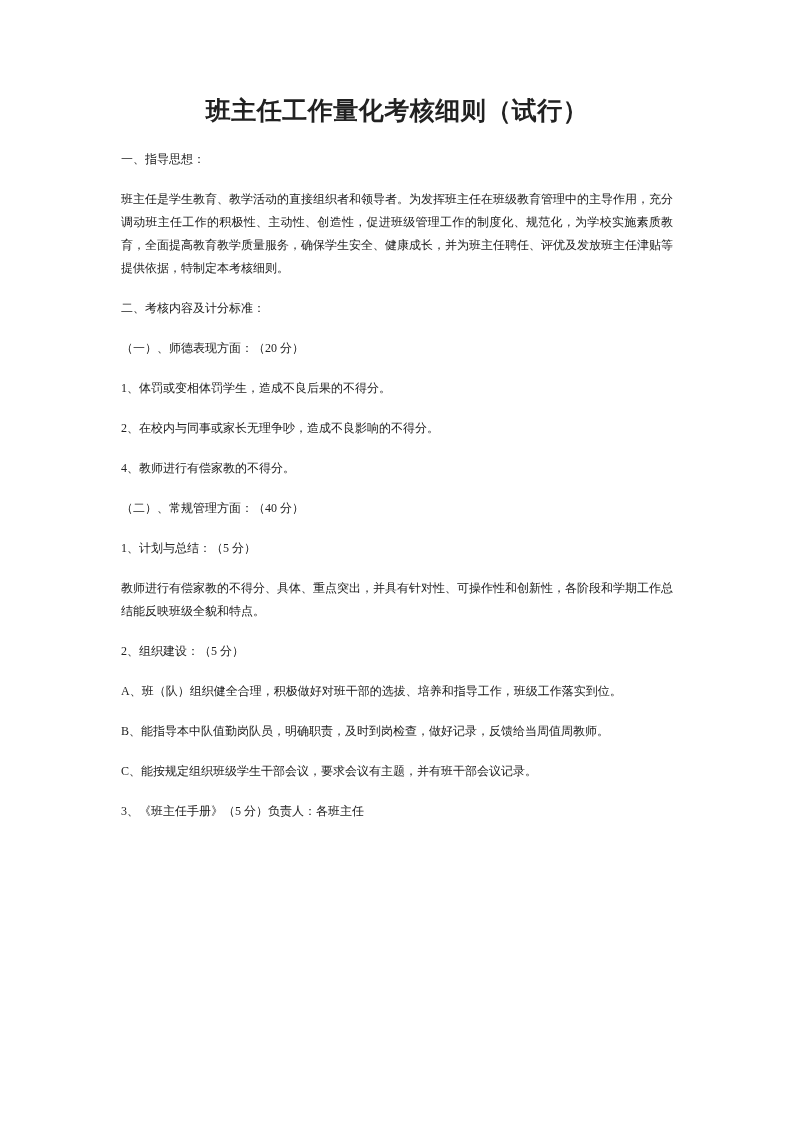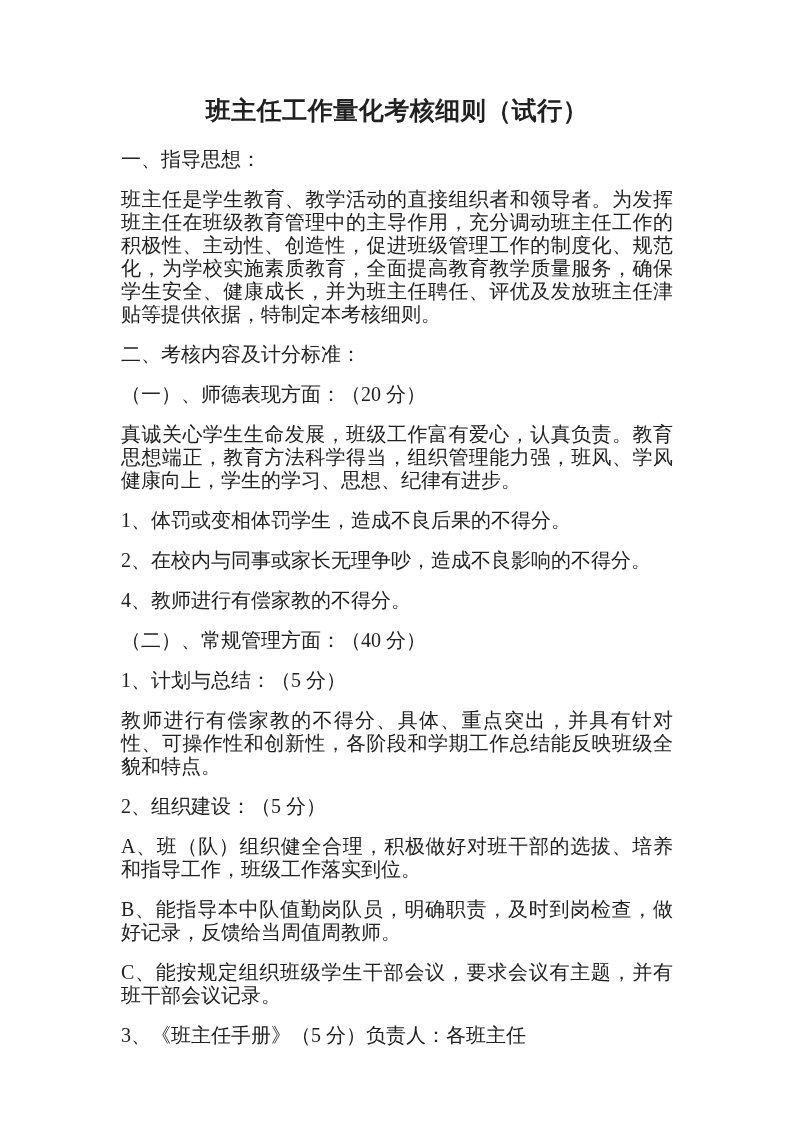--- a/index.html
+++ b/index.html
@@ -24,21 +24,21 @@
     line-height: 37px;
     font-weight: bold;
     text-align: center;
     margin: 0 0 19px 0;
     letter-spacing: 0.5px;
   }
   .doc-body {
     width: 552px;
   }
   .para {
-    font-size: 20px;
+    font-size: 12px;
     line-height: 23px;
     margin: 0 0 17px 0;
     text-align: justify;
     text-justify: inter-ideograph;
     word-break: break-all;
   }
   .para:last-child {
     margin-bottom: 16px;
   }
 </style>
@@ -46,21 +46,20 @@
 <body>
 
 <div class="page">
   <h1 class="doc-title">班主任工作量化考核细则（试行）</h1>
   <div class="doc-body">
 
   <p class="para">一、指导思想：</p>
       <p class="para">班主任是学生教育、教学活动的直接组织者和领导者。为发挥班主任在班级教育管理中的主导作用，充分调动班主任工作的积极性、主动性、创造性，促进班级管理工作的制度化、规范化，为学校实施素质教育，全面提高教育教学质量服务，确保学生安全、健康成长，并为班主任聘任、评优及发放班主任津贴等提供依据，特制定本考核细则。</p>
       <p class="para">二、考核内容及计分标准：</p>
       <p class="para">（一）、师德表现方面：（20 分）</p>
-      <p class="para">真诚关心学生生命发展，班级工作富有爱心，认真负责。教育思想端正，教育方法科学得当，组织管理能力强，班风、学风健康向上，学生的学习、思想、纪律有进步。</p>
       <p class="para">1、体罚或变相体罚学生，造成不良后果的不得分。</p>
       <p class="para">2、在校内与同事或家长无理争吵，造成不良影响的不得分。</p>
       <p class="para">4、教师进行有偿家教的不得分。</p>
       <p class="para">（二）、常规管理方面：（40 分）</p>
       <p class="para">1、计划与总结：（5 分）</p>
       <p class="para">教师进行有偿家教的不得分、具体、重点突出，并具有针对性、可操作性和创新性，各阶段和学期工作总结能反映班级全貌和特点。</p>
       <p class="para">2、组织建设：（5 分）</p>
       <p class="para">A、班（队）组织健全合理，积极做好对班干部的选拔、培养和指导工作，班级工作落实到位。</p>
       <p class="para">B、能指导本中队值勤岗队员，明确职责，及时到岗检查，做好记录，反馈给当周值周教师。</p>
       <p class="para">C、能按规定组织班级学生干部会议，要求会议有主题，并有班干部会议记录。</p>

